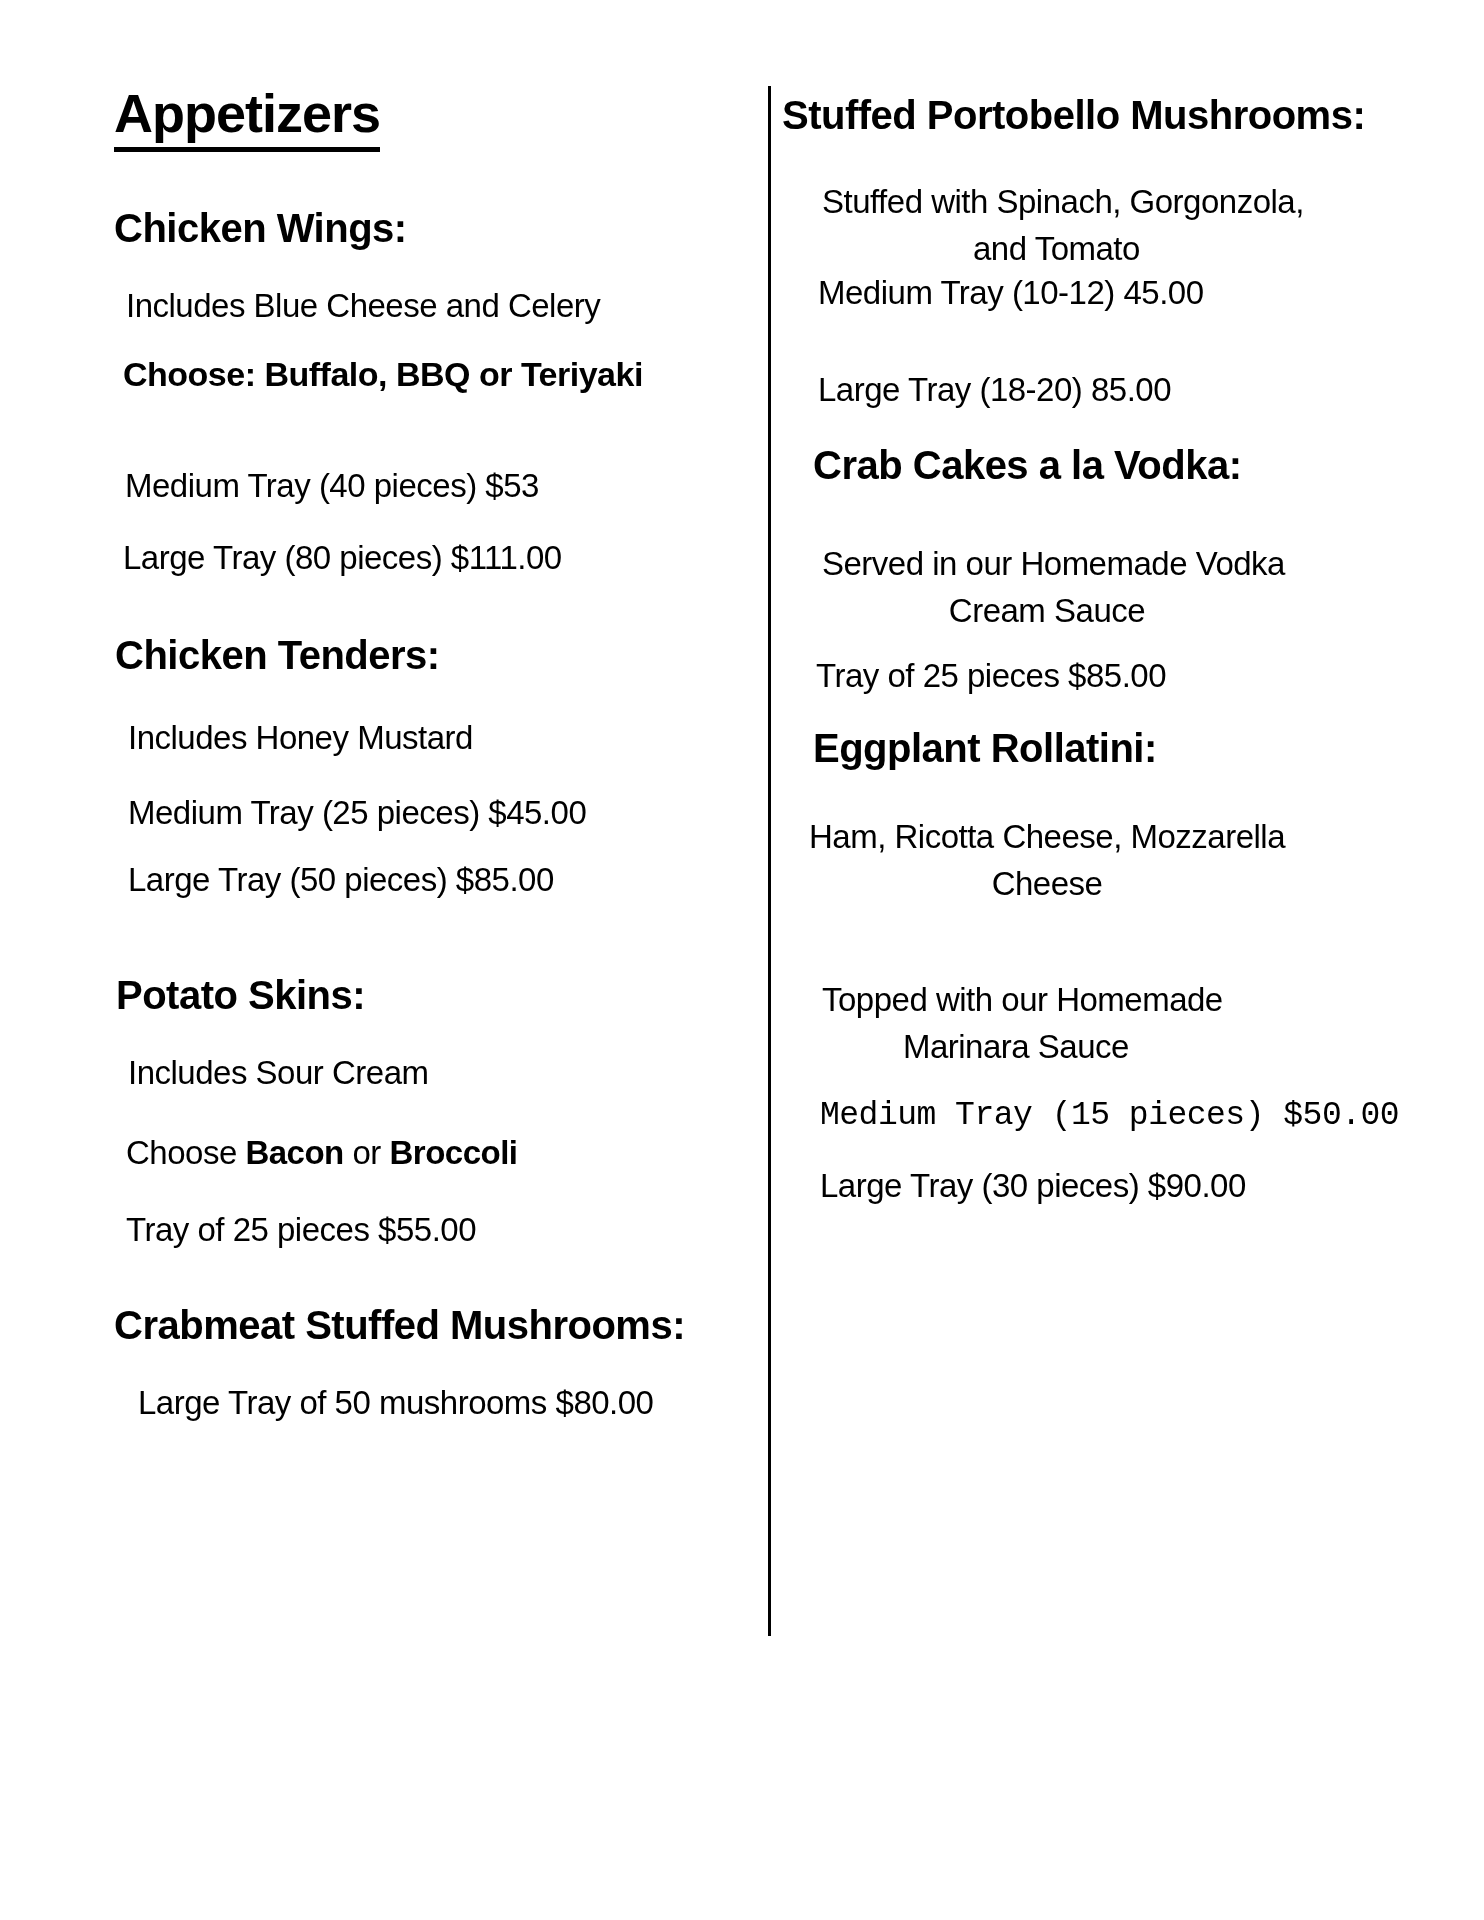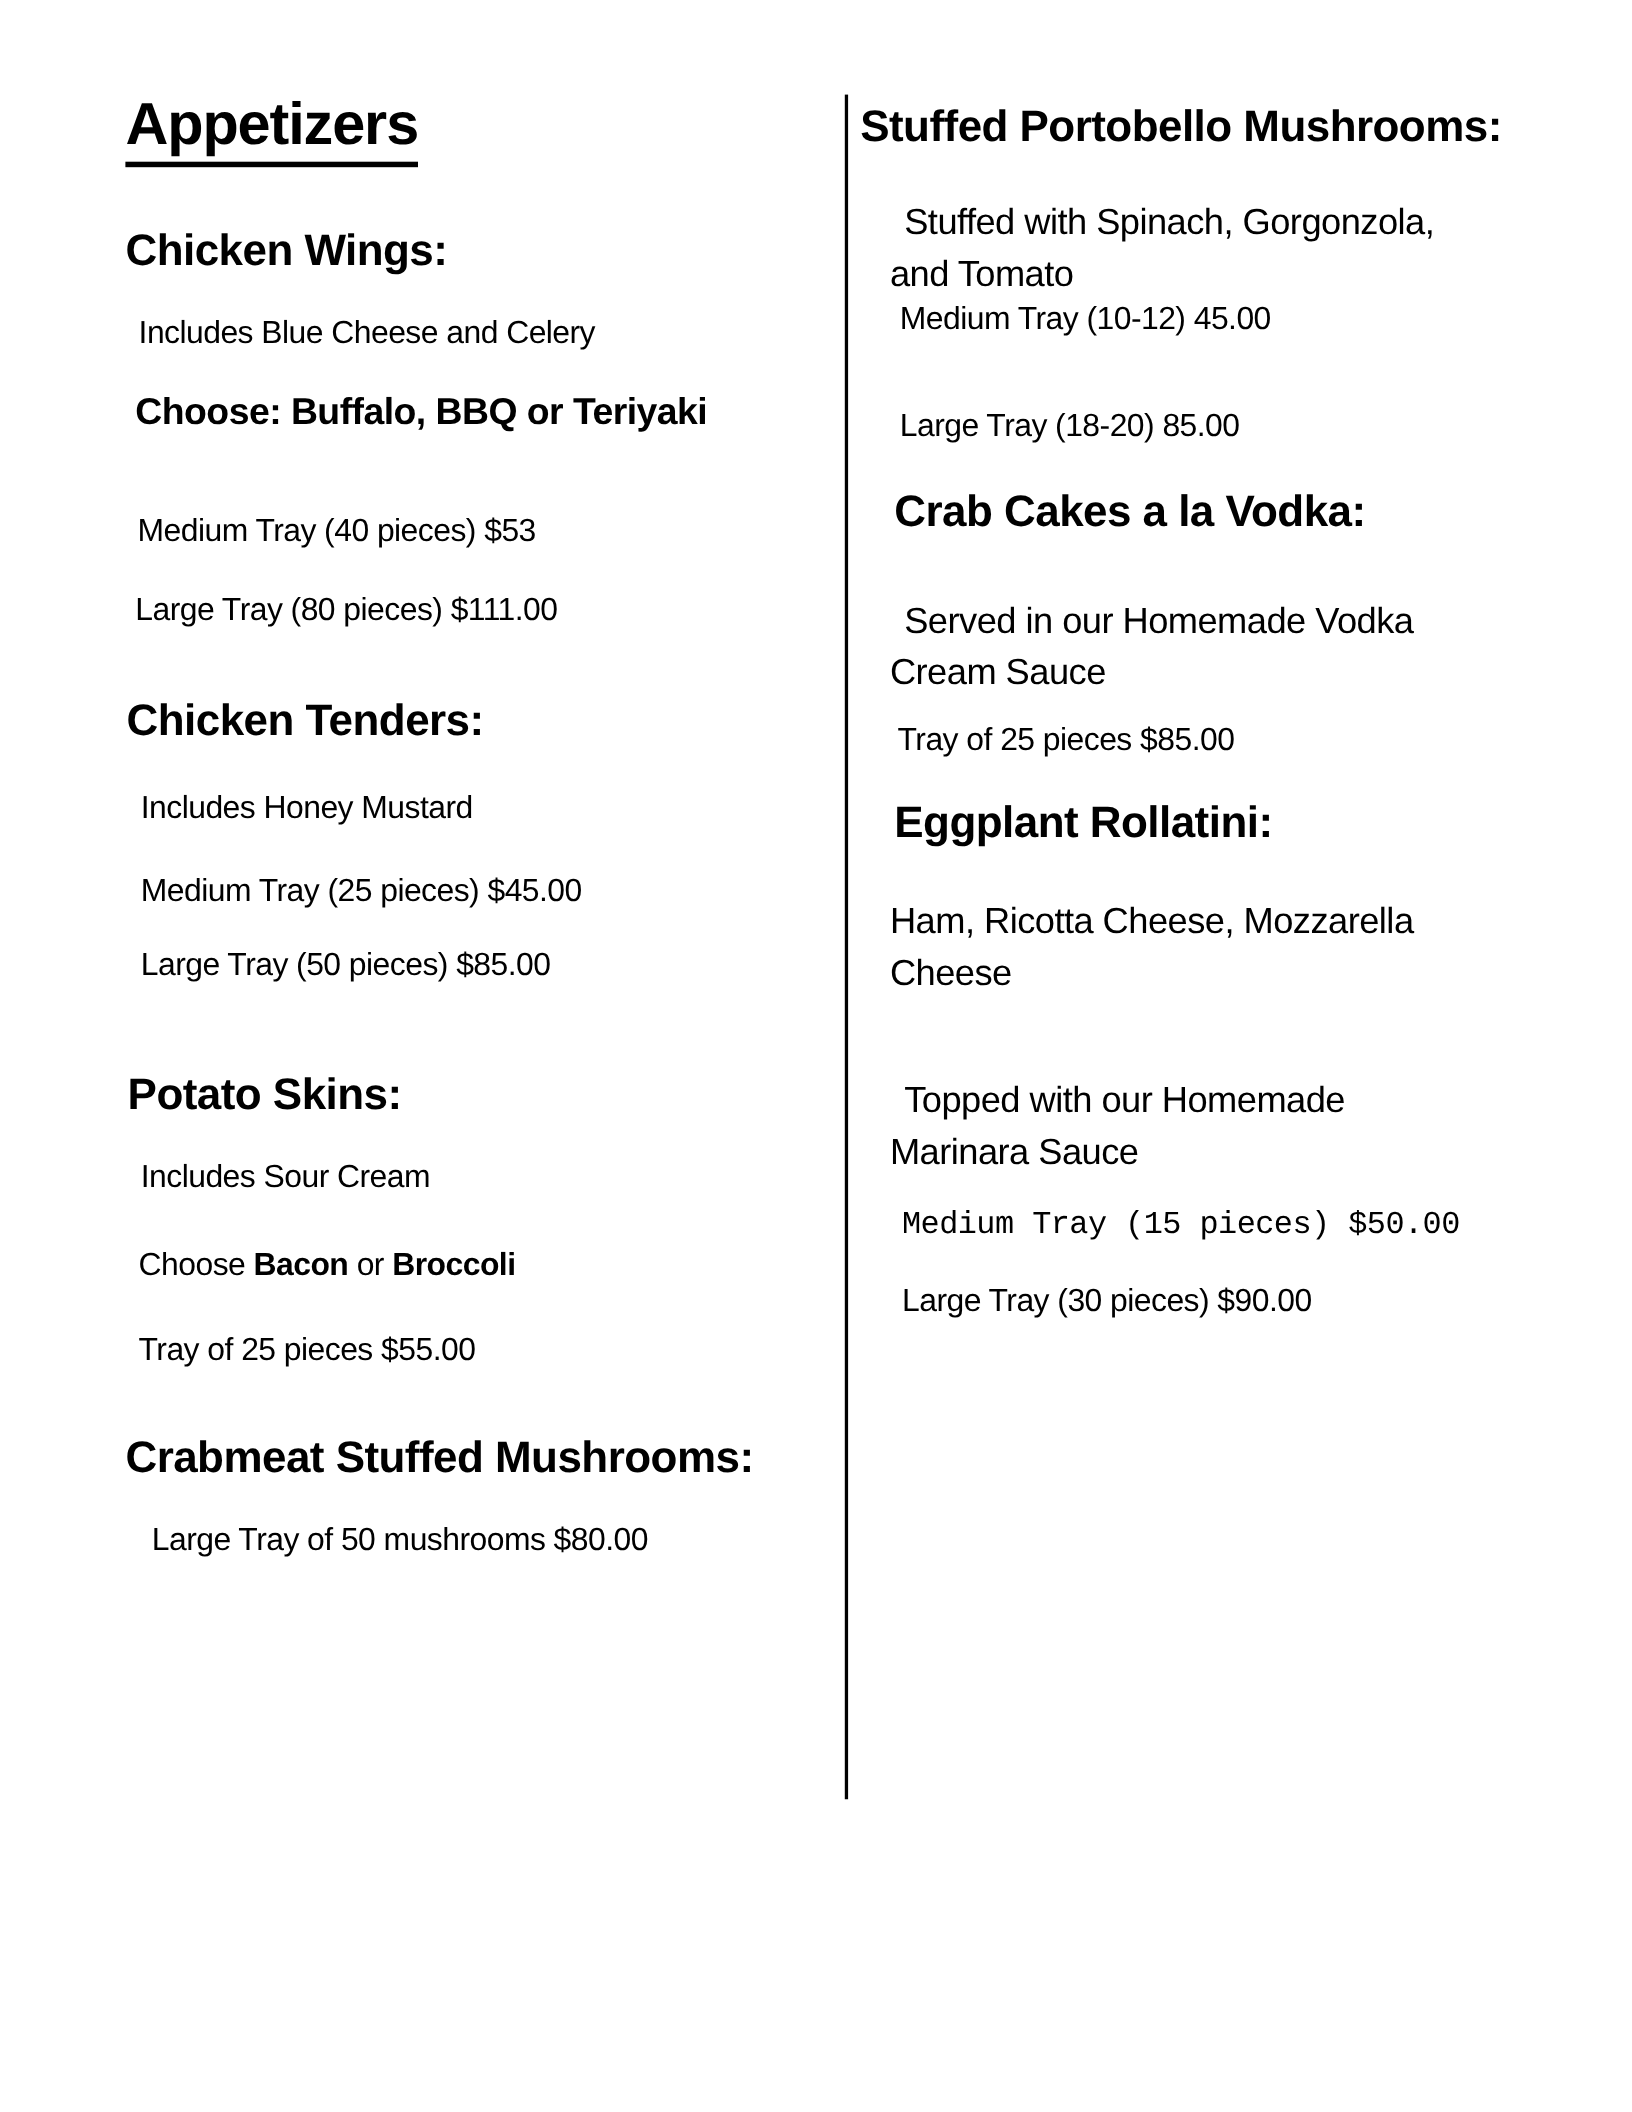--- a/index.html
+++ b/index.html
@@ -25,29 +25,30 @@
     border-bottom: 5px solid #000;
     padding-bottom: 3px;
   }
   .h2 {
     font-size: 40px;
     font-weight: bold;
     letter-spacing: -0.5px;
     white-space: nowrap;
   }
   .body-line {
-    font-size: 29px;
+    font-size: 33px;
     letter-spacing: -0.5px;
     white-space: nowrap;
   }
   .body-block {
     font-size: 33px;
     letter-spacing: -0.5px;
     line-height: 1.42;
     white-space: nowrap;
+    text-align: center;
   }
   .body-block .first { padding-left: 13px; }
   .bold { font-weight: bold; }
   .choose-bold { font-size: 34px; font-weight: bold; }
   .divider {
     position: absolute;
     width: 3px;
     background: #000000;
   }
 </style>

